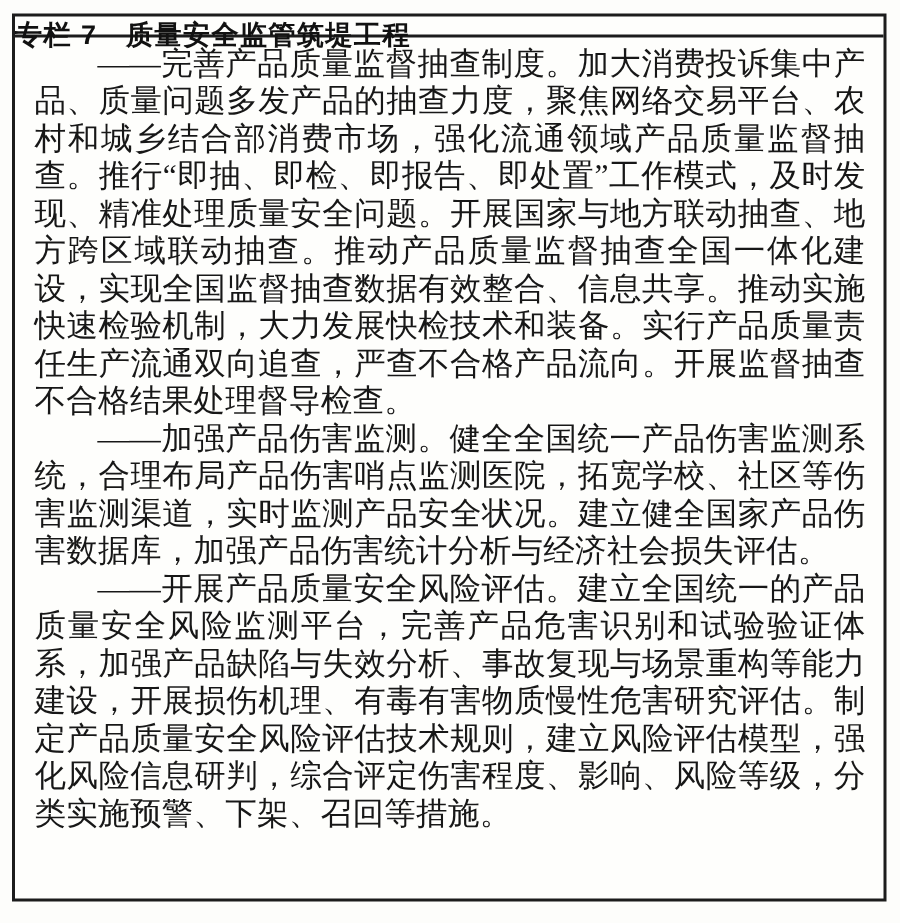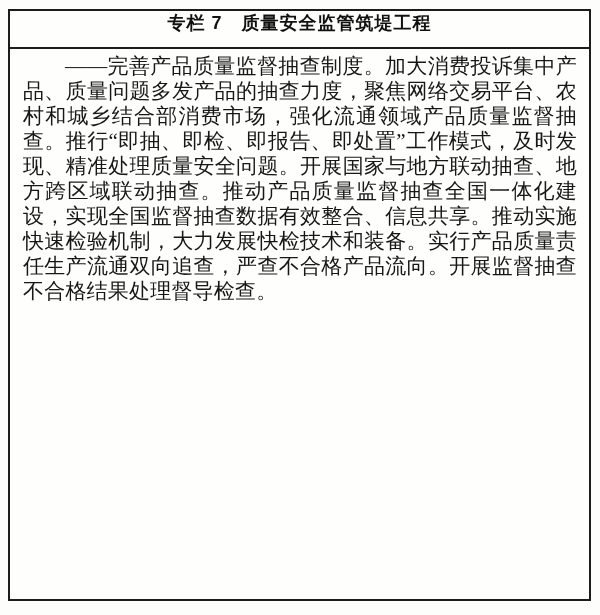--- a/index.html
+++ b/index.html
@@ -25,23 +25,23 @@
     left: 8px;
     top: 9px;
     width: 583px;
     height: 592px;
     box-sizing: border-box;
     border: 2px solid #1c1c1c;
     background: #fefefc;
   }
   .panel-header {
     box-sizing: border-box;
-    height: 38px;
+    height: 14px;
     border-bottom: 2px solid #1c1c1c;
-    text-align: center;
+    text-align: left;
     font-family: "Liberation Sans", sans-serif;
     font-weight: bold;
     font-size: 18px;
     line-height: 25px;
     letter-spacing: 1px;
     color: #111;
   }
   .panel-body {
     box-sizing: border-box;
     padding: 5px 12px 0 13px;
@@ -59,15 +59,17 @@
   }
 </style>
 </head>
 <body>
 
 <div class="page">
   <div class="panel">
     <div class="panel-header">专栏 7　质量安全监管筑堤工程</div>
     <div class="panel-body">
       <p>——完善产品质量监督抽查制度。加大消费投诉集中产品、质量问题多发产品的抽查力度，聚焦网络交易平台、农村和城乡结合部消费市场，强化流通领域产品质量监督抽查。推行“即抽、即检、即报告、即处置”工作模式，及时发现、精准处理质量安全问题。开展国家与地方联动抽查、地方跨区域联动抽查。推动产品质量监督抽查全国一体化建设，实现全国监督抽查数据有效整合、信息共享。推动实施快速检验机制，大力发展快检技术和装备。实行产品质量责任生产流通双向追查，严查不合格产品流向。开展监督抽查不合格结果处理督导检查。</p>
+      <p>——加强产品伤害监测。健全全国统一产品伤害监测系统，合理布局产品伤害哨点监测医院，拓宽学校、社区等伤害监测渠道，实时监测产品安全状况。建立健全国家产品伤害数据库，加强产品伤害统计分析与经济社会损失评估。</p>
+      <p>——开展产品质量安全风险评估。建立全国统一的产品质量安全风险监测平台，完善产品危害识别和试验验证体系，加强产品缺陷与失效分析、事故复现与场景重构等能力建设，开展损伤机理、有毒有害物质慢性危害研究评估。制定产品质量安全风险评估技术规则，建立风险评估模型，强化风险信息研判，综合评定伤害程度、影响、风险等级，分类实施预警、下架、召回等措施。</p>
     </div>
   </div>
 </div>
 
 </body></html>

